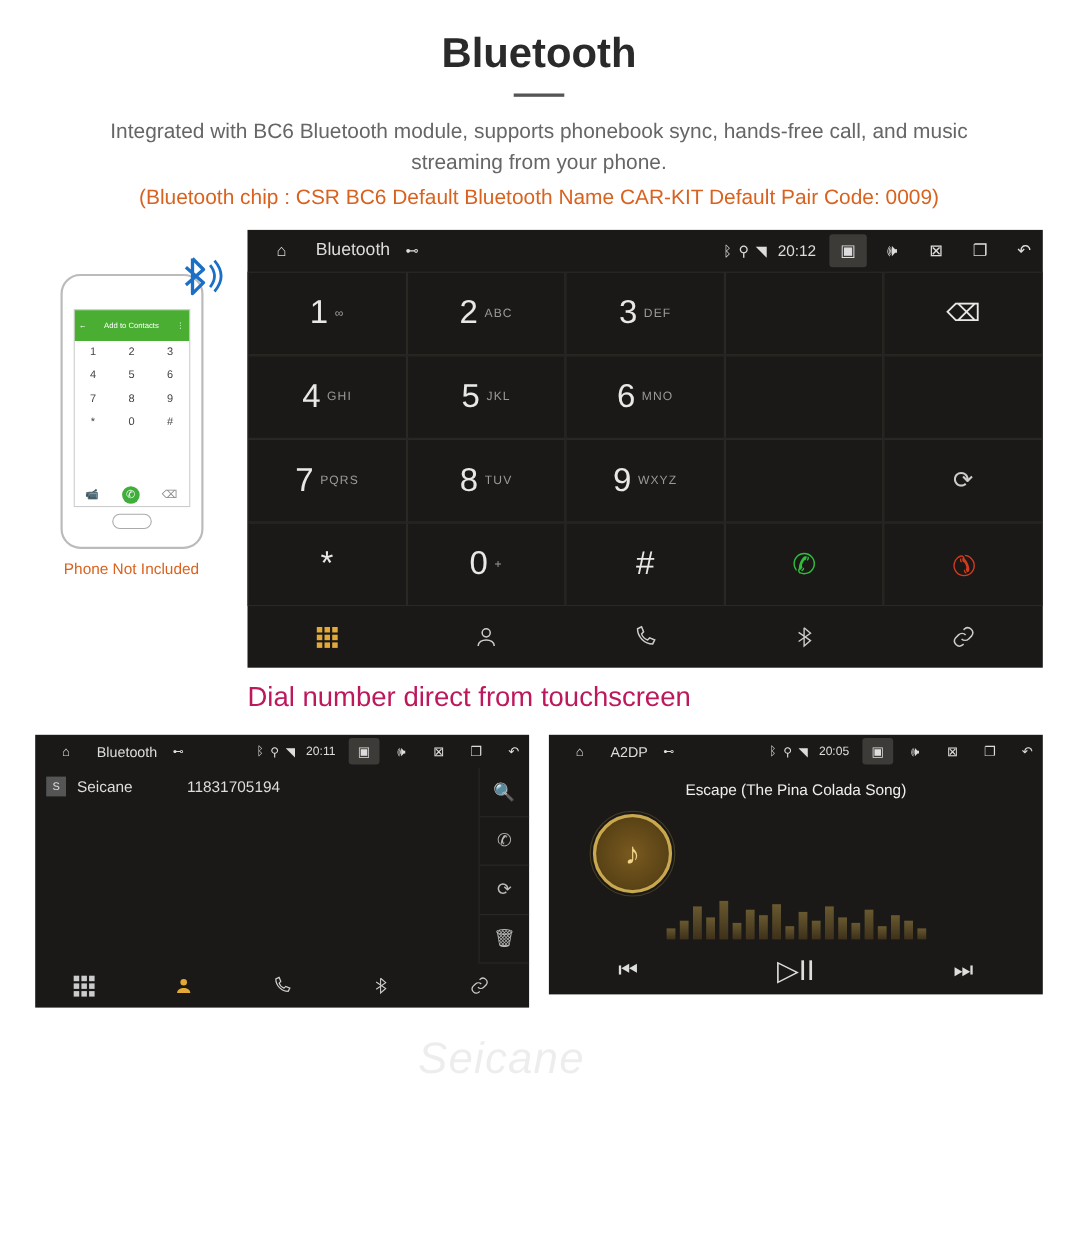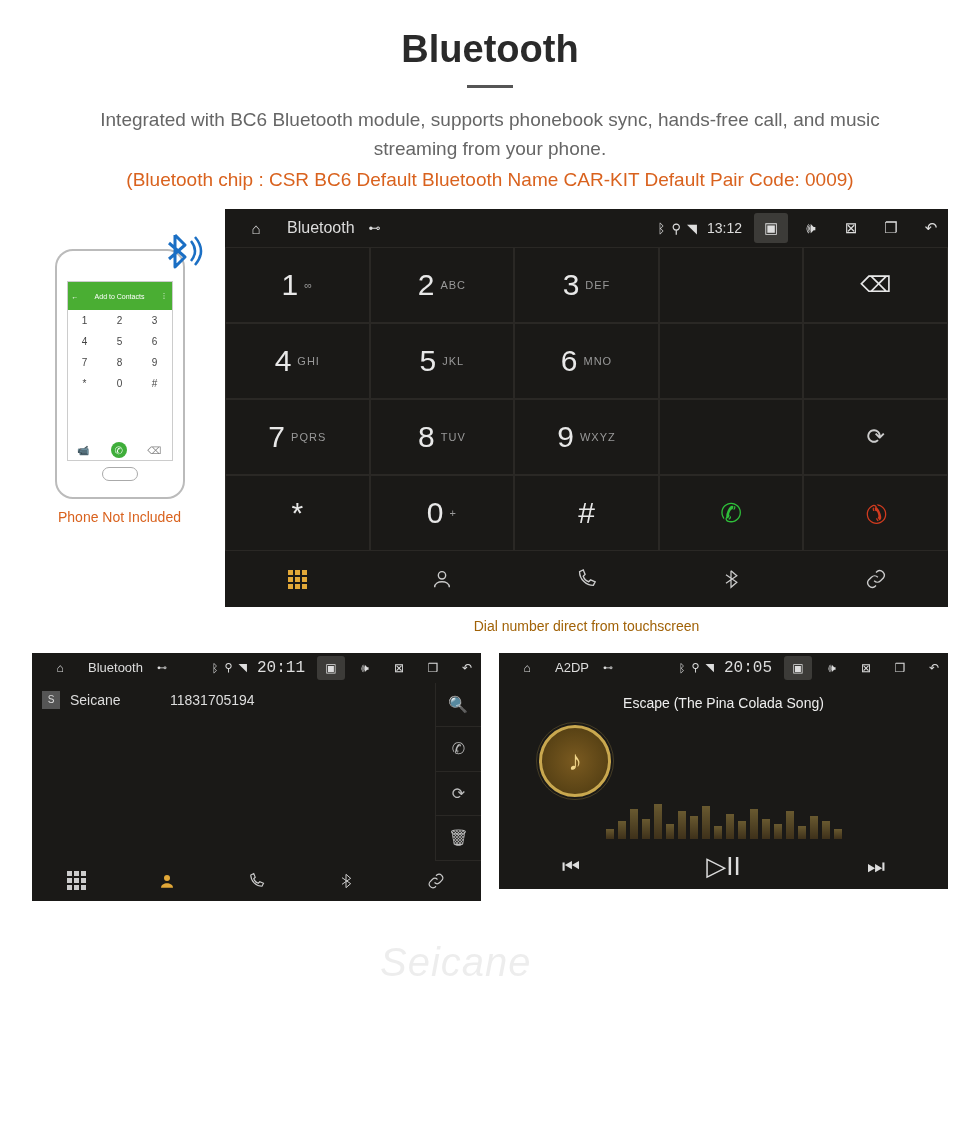--- a/index.html
+++ b/index.html
@@ -119,31 +119,31 @@
 }
 .tab {
   display:flex; align-items:center; justify-content:center;
   font-size: 22px; color:#ccc; cursor:pointer;
 }
 .tab.active { color:#e2a838; }
 .grid-ico { display:grid; grid-template-columns:repeat(3,5px); gap:2px;}
 .grid-ico span{ width:5px; height:5px; background:currentColor;}
 
 .caption {
-  text-align:center; font-size:14px; color:#a16207; padding:10px 0 2px; line-height:1.4;
+  text-align:left; font-size:25px; color:#be185d; padding:10px 0 2px; line-height:1.4;
 }
 
 .lower-row {
   display:flex; gap:18px; padding: 14px 32px 0;
 }
 .panel-col { flex:1; }
 .small-device .status-bar { height:30px; font-size:11px;}
 .small-device .sb-ico { width:28px; height:24px; font-size:12px;}
 .small-device .sb-title { font-size:13px; }
-.small-device .sb-time { font-size:16px;font-family:Liberation Mono, monospace; }
+.small-device .sb-time { font-size:11px; }
 
 .search-row { padding:6px 10px; display:flex; align-items:center; }
 .search-box { background:#3a3835; border-radius:4px; height:22px; padding:0 8px; font-size:11px; color:#aaa; display:flex; align-items:center; flex:1; margin-right:10px;}
 .pb-body { display:flex; height:178px;}
 .pb-list { flex:1; padding:4px 10px; }
 .pb-row { display:flex; align-items:center; gap:10px; padding:4px 0; font-size:14px; color:#ddd;}
 .pb-avatar { width:18px; height:18px; background:#555; display:flex; align-items:center; justify-content:center; font-size:10px;}
 .pb-side { width:46px; display:flex; flex-direction:column; border-left:1px solid #2a2825;}
 .pb-side-btn { flex:1; display:flex; align-items:center; justify-content:center; font-size:16px; color:#bbb; border-bottom:1px solid #2a2825; cursor:pointer;}
 .small-tabs { display:grid; grid-template-columns:repeat(5,1fr); height:40px;}
@@ -221,21 +221,21 @@
       <div class="status-bar">
         <div class="sb-left">
           <span class="sb-ico">⌂</span>
           <span class="sb-title">Bluetooth</span>
           <span style="font-size:12px">⊷</span>
         </div>
         <div class="sb-stat">
           <span>ᛒ</span>
           <span>⚲</span>
           <span>◥</span>
-          <span class="sb-time">13:12</span>
+          <span class="sb-time">20:12</span>
         </div>
         <div class="sb-right">
           <span class="sb-ico on">▣</span>
           <span class="sb-ico">🕪</span>
           <span class="sb-ico">⊠</span>
           <span class="sb-ico">❐</span>
           <span class="sb-ico">↶</span>
         </div>
       </div>
       <div class="dial-grid">

